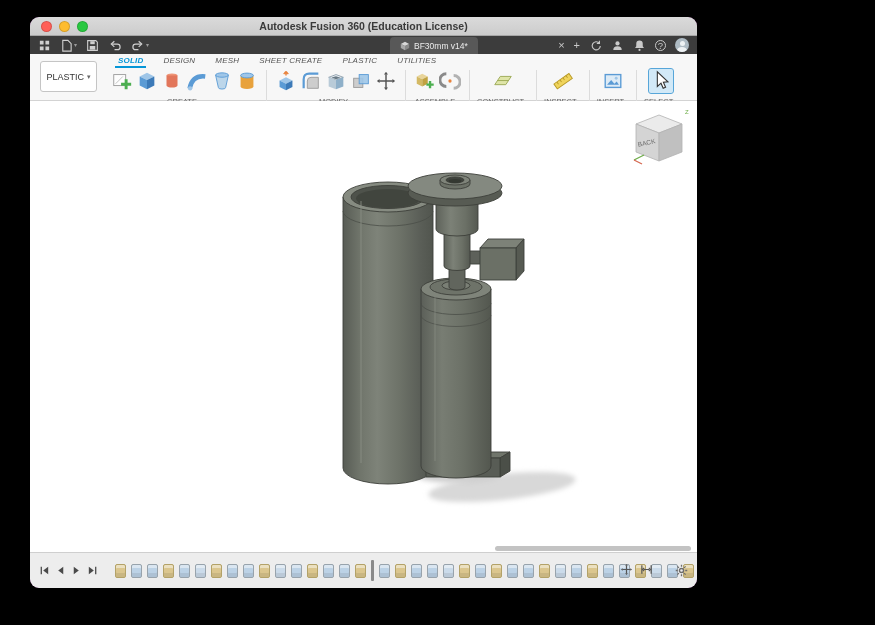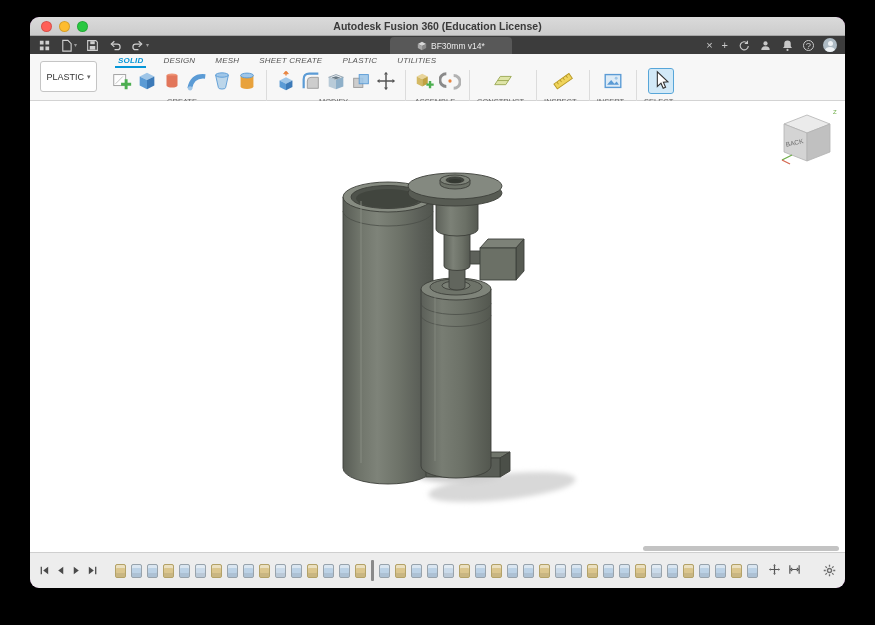--- a/index.html
+++ b/index.html
@@ -1,33 +1,33 @@
 <!DOCTYPE html>
 <html><head>
 <meta charset="utf-8">
 <style>
   *{margin:0;padding:0;box-sizing:border-box;}
   html,body{width:875px;height:625px;background:#000;font-family:"Liberation Sans",sans-serif;overflow:hidden;}
   #stage{position:relative;width:875px;height:625px;background:#000;}
-  #window{position:absolute;left:30px;top:17px;width:815px;height:571px;border-radius:9px;overflow:hidden;background:#701a75;box-shadow:0 18px 40px rgba(0,0,0,.55);}
+  #window{position:absolute;left:30px;top:17px;width:667px;height:571px;border-radius:9px;overflow:hidden;background:#701a75;box-shadow:0 18px 40px rgba(0,0,0,.55);}
 
   
   .titlebar{height:19px;background:linear-gradient(#dadada,#cccccc);border-bottom:1px solid #a6a6a6;position:relative;display:flex;align-items:center;justify-content:center;}
   .lights{position:absolute;left:11px;top:4px;display:flex;gap:7px;}
   .light{width:11px;height:11px;border-radius:50%;display:inline-block;border:0.5px solid rgba(0,0,0,.15);}
   .light.red{background:#ff5f57;} .light.yellow{background:#febc2e;} .light.green{background:#28c840;}
   .title{font-size:10.5px;font-weight:bold;color:#3a3a3a;}
 
   
   .appbar{height:18px;background:#3c3c3c;position:relative;display:flex;align-items:center;}
   .ab-left{display:flex;align-items:center;gap:9px;padding-left:8px;}
   .ab-ic{display:flex;align-items:center;gap:1px;}
   .ab-ic svg{display:block;}
   .ab-caret{color:#9a9a9a;font-size:6px;line-height:6px;}
-  .doc-tab{position:absolute;left:360px;top:1px;height:17px;background:#585858;border-radius:4px 4px 0 0;display:flex;align-items:center;gap:4px;padding:0 27px;}
+  .doc-tab{position:absolute;left:360px;top:1px;height:17px;background:#585858;border-radius:4px 4px 0 0;display:flex;align-items:center;gap:4px;padding:0 10px;}
   .doc-tab span{font-size:8.5px;color:#ececec;white-space:nowrap;}
   .ab-right{position:absolute;right:8px;display:flex;align-items:center;gap:9px;}
   .ab-glyph{color:#c9c9c9;font-size:11px;line-height:11px;}
   .ab-glyph.help{font-size:9.5px;border:1px solid #c9c9c9;border-radius:50%;width:11px;height:11px;display:flex;align-items:center;justify-content:center;}
   .avatar{width:14px;height:14px;border-radius:50%;background:#aebbc4;position:relative;overflow:hidden;}
   .avatar::before{content:"";position:absolute;left:4.5px;top:2.5px;width:5px;height:5px;border-radius:50%;background:#eef2f4;}
   .avatar::after{content:"";position:absolute;left:2px;top:8.5px;width:10px;height:7px;border-radius:50%;background:#eef2f4;}
 
   
   .ribbon{height:47px;background:#f7f7f7;border-bottom:1px solid #d3d3d3;position:relative;}

